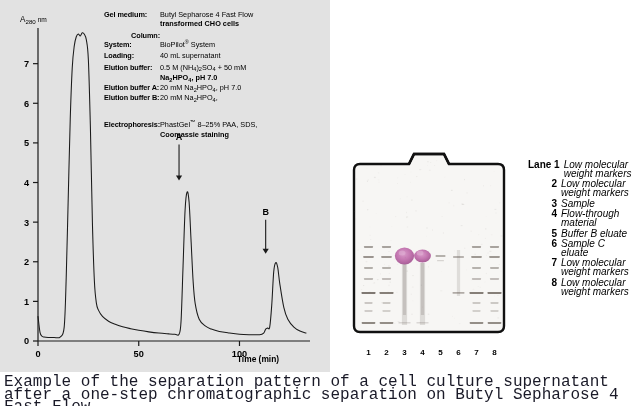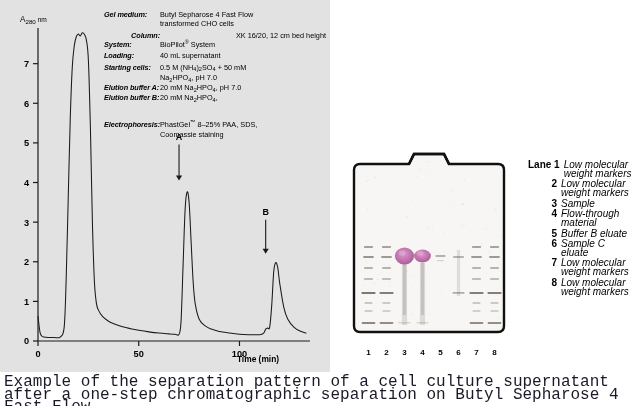--- a/index.html
+++ b/index.html
@@ -16,25 +16,25 @@
     background:#e2e2e2;
   }
   #chart-svg{position:absolute;left:0;top:0;}
   
   #params{
     position:absolute;left:104px;top:10px;width:222px;
     font-size:7.3px;line-height:9.1px;color:#000;
   }
   .prow{display:flex;}
   .plabel{
-    width:56px;flex:0 0 56px;font-style:italic;font-weight:bold;
+    width:56px;flex:0 0 56px;font-weight:bold;
     letter-spacing:-0.1px;
   }
   .pvalue{flex:1 1 auto;}
-  .pcont{margin-left:56px;}
+  .pcont{margin-left:56px;font-weight:bold;}
   sub{font-size:5.6px;vertical-align:baseline;position:relative;top:1.6px;}
   sup{font-size:5.4px;vertical-align:baseline;position:relative;top:-3px;}
   
   #gel-figure{
     position:absolute;left:346px;top:150px;width:166px;height:220px;
   }
   #gel-svg{position:absolute;left:0;top:0;}
   #lane-numbers{
     position:absolute;left:0;top:198px;width:166px;height:16px;
   }
@@ -119,32 +119,31 @@
   </svg>
 
   <div id="params">
       <div class="prow">
         <div class="plabel">Gel medium:</div>
         <div class="pvalue">Butyl Sepharose 4 Fast Flow</div>
       </div>
       <div class="pcont">transformed CHO cells</div>
       <div class="prow" style="margin-top: 3.2px; text-align: right;">
         <div class="plabel">Column:</div>
-        <div class="pvalue">XK 16/20, 12 cm bed height</div>
       </div>
       <div class="prow">
         <div class="plabel">System:</div>
         <div class="pvalue">BioPilot<sup>®</sup> System</div>
       </div>
       <div class="prow">
         <div class="plabel">Loading:</div>
         <div class="pvalue">40 mL supernatant</div>
       </div>
       <div class="prow" style="margin-top: 3.2px;">
-        <div class="plabel">Starting cells:</div>
+        <div class="plabel">Elution buffer:</div>
         <div class="pvalue">0.5 M (NH<sub>4</sub>)<sub>2</sub>SO<sub>4</sub> + 50 mM</div>
       </div>
       <div class="pcont">Na<sub>2</sub>HPO<sub>4</sub>, pH 7.0</div>
       <div class="prow">
         <div class="plabel">Elution buffer A:</div>
         <div class="pvalue">20 mM Na<sub>2</sub>HPO<sub>4</sub>, pH 7.0</div>
       </div>
       <div class="prow">
         <div class="plabel">Elution buffer B:</div>
         <div class="pvalue">20 mM Na<sub>2</sub>HPO<sub>4</sub>,</div>

